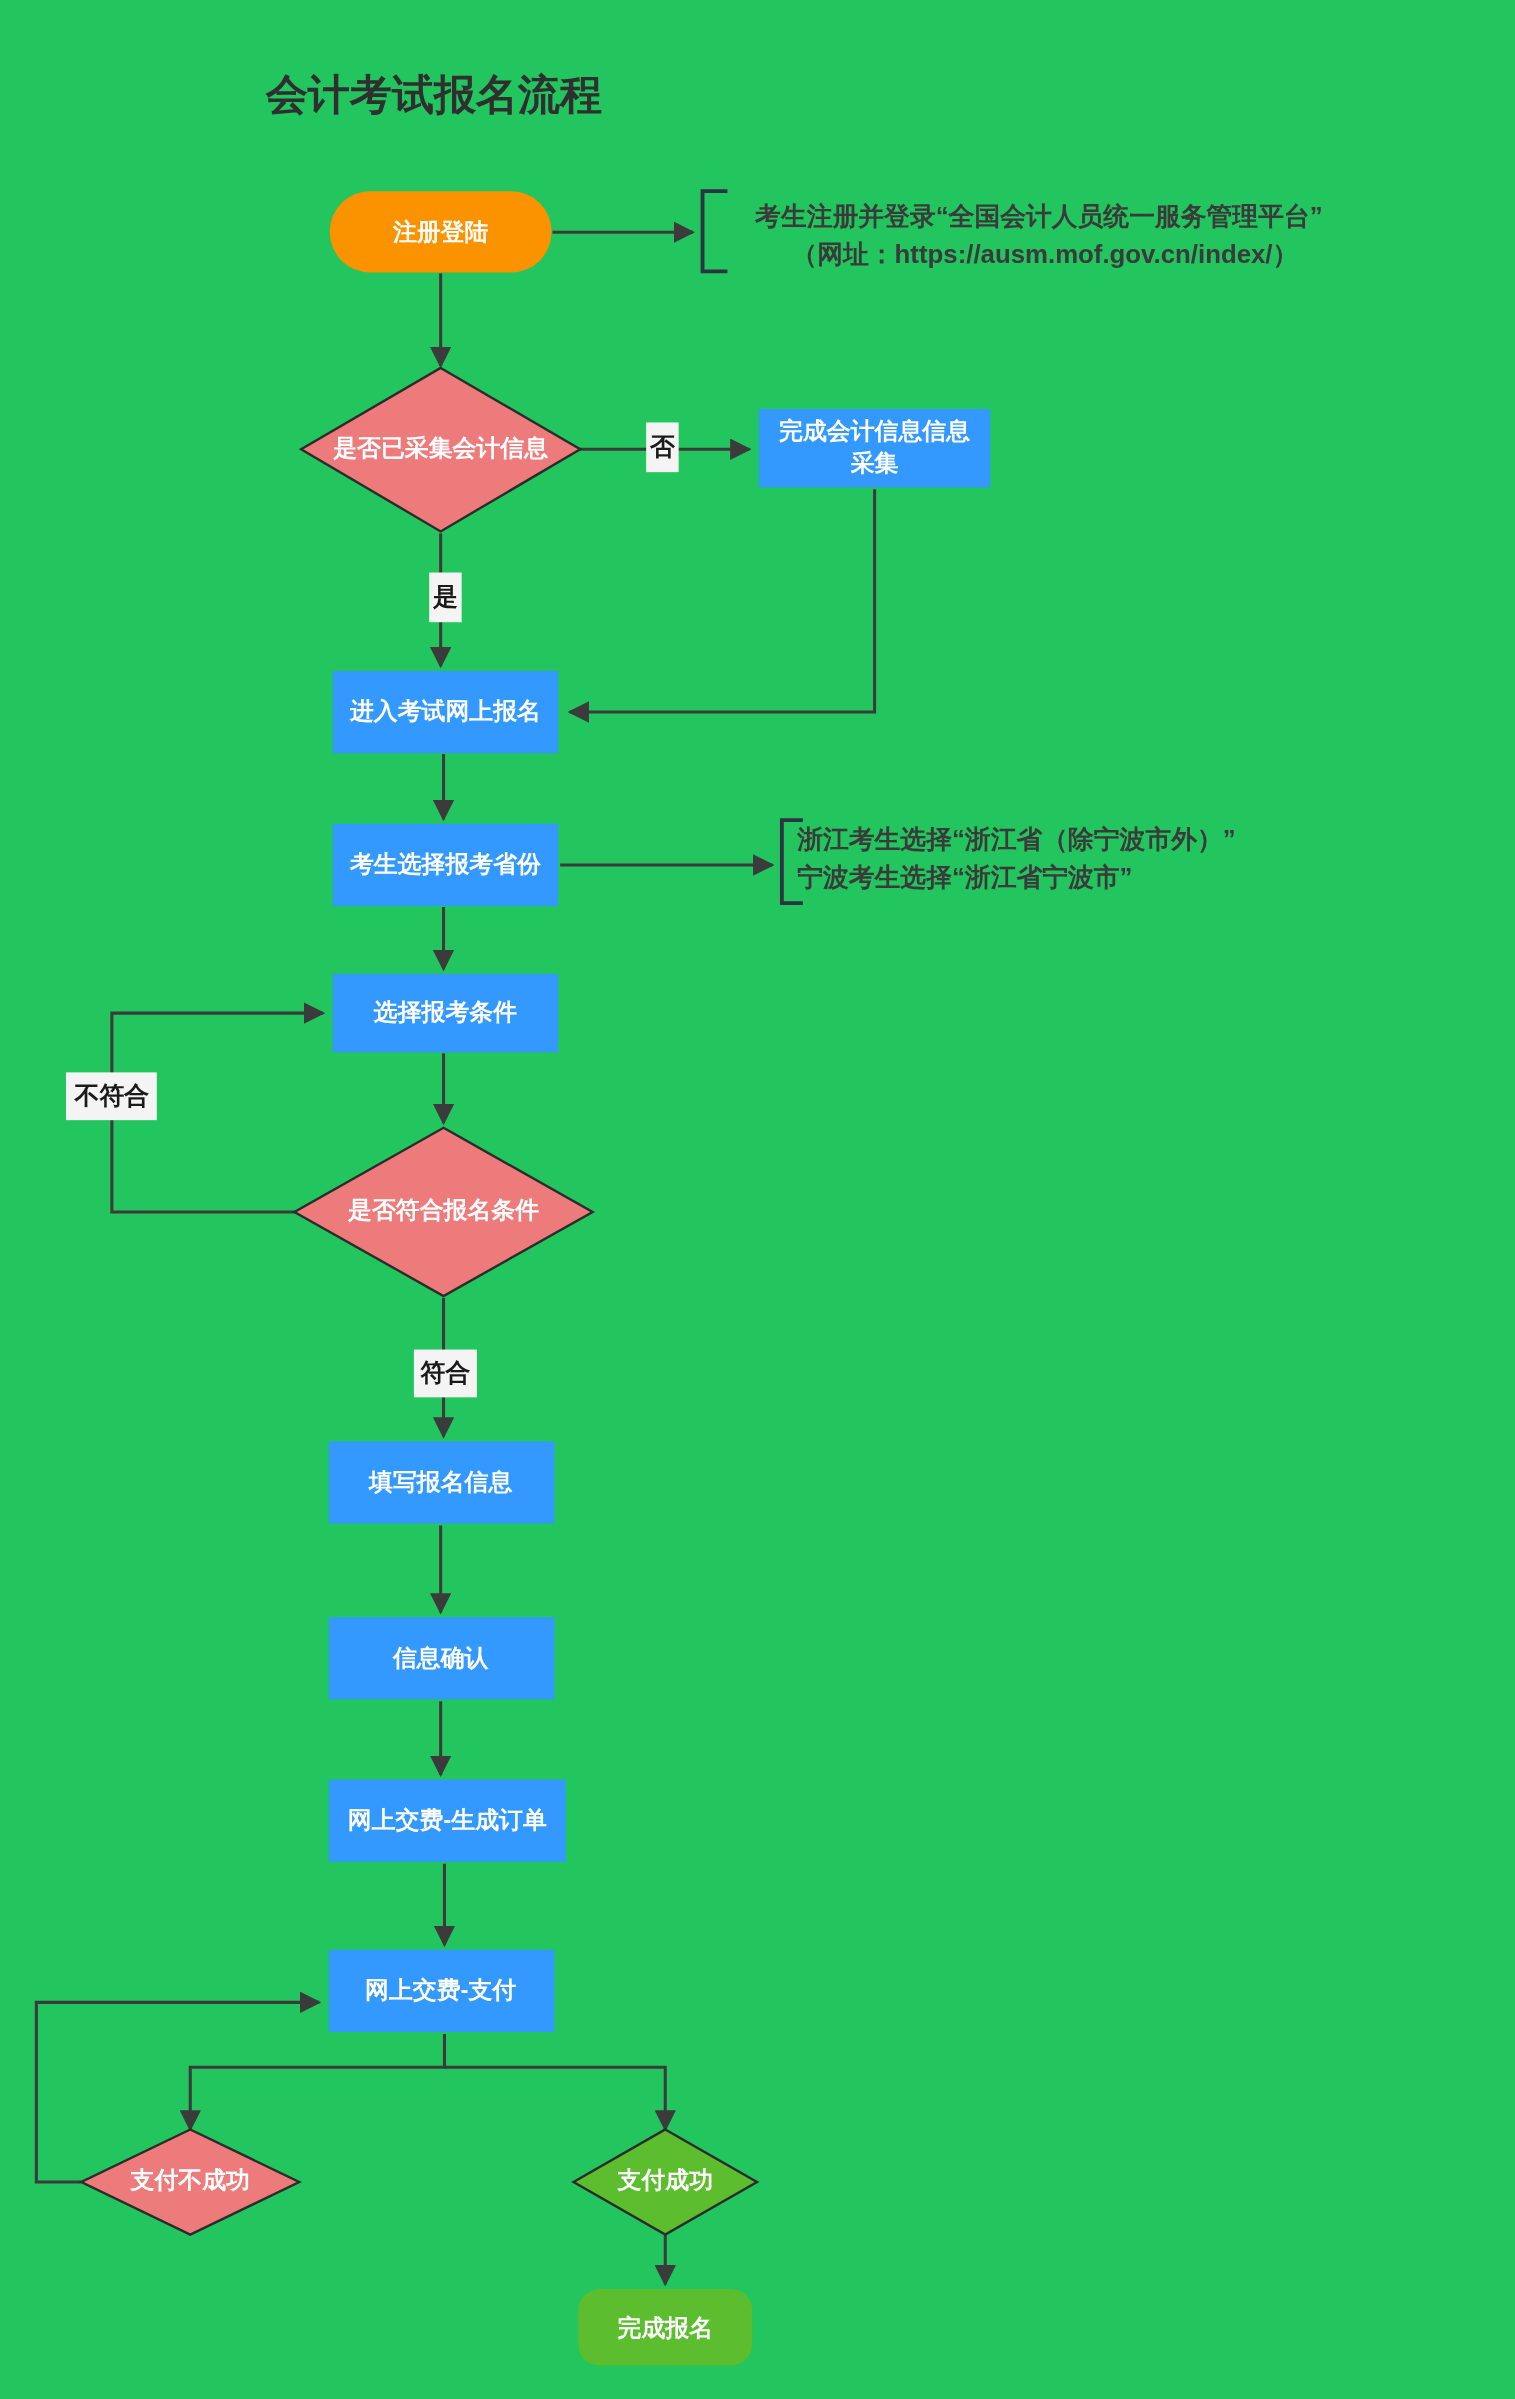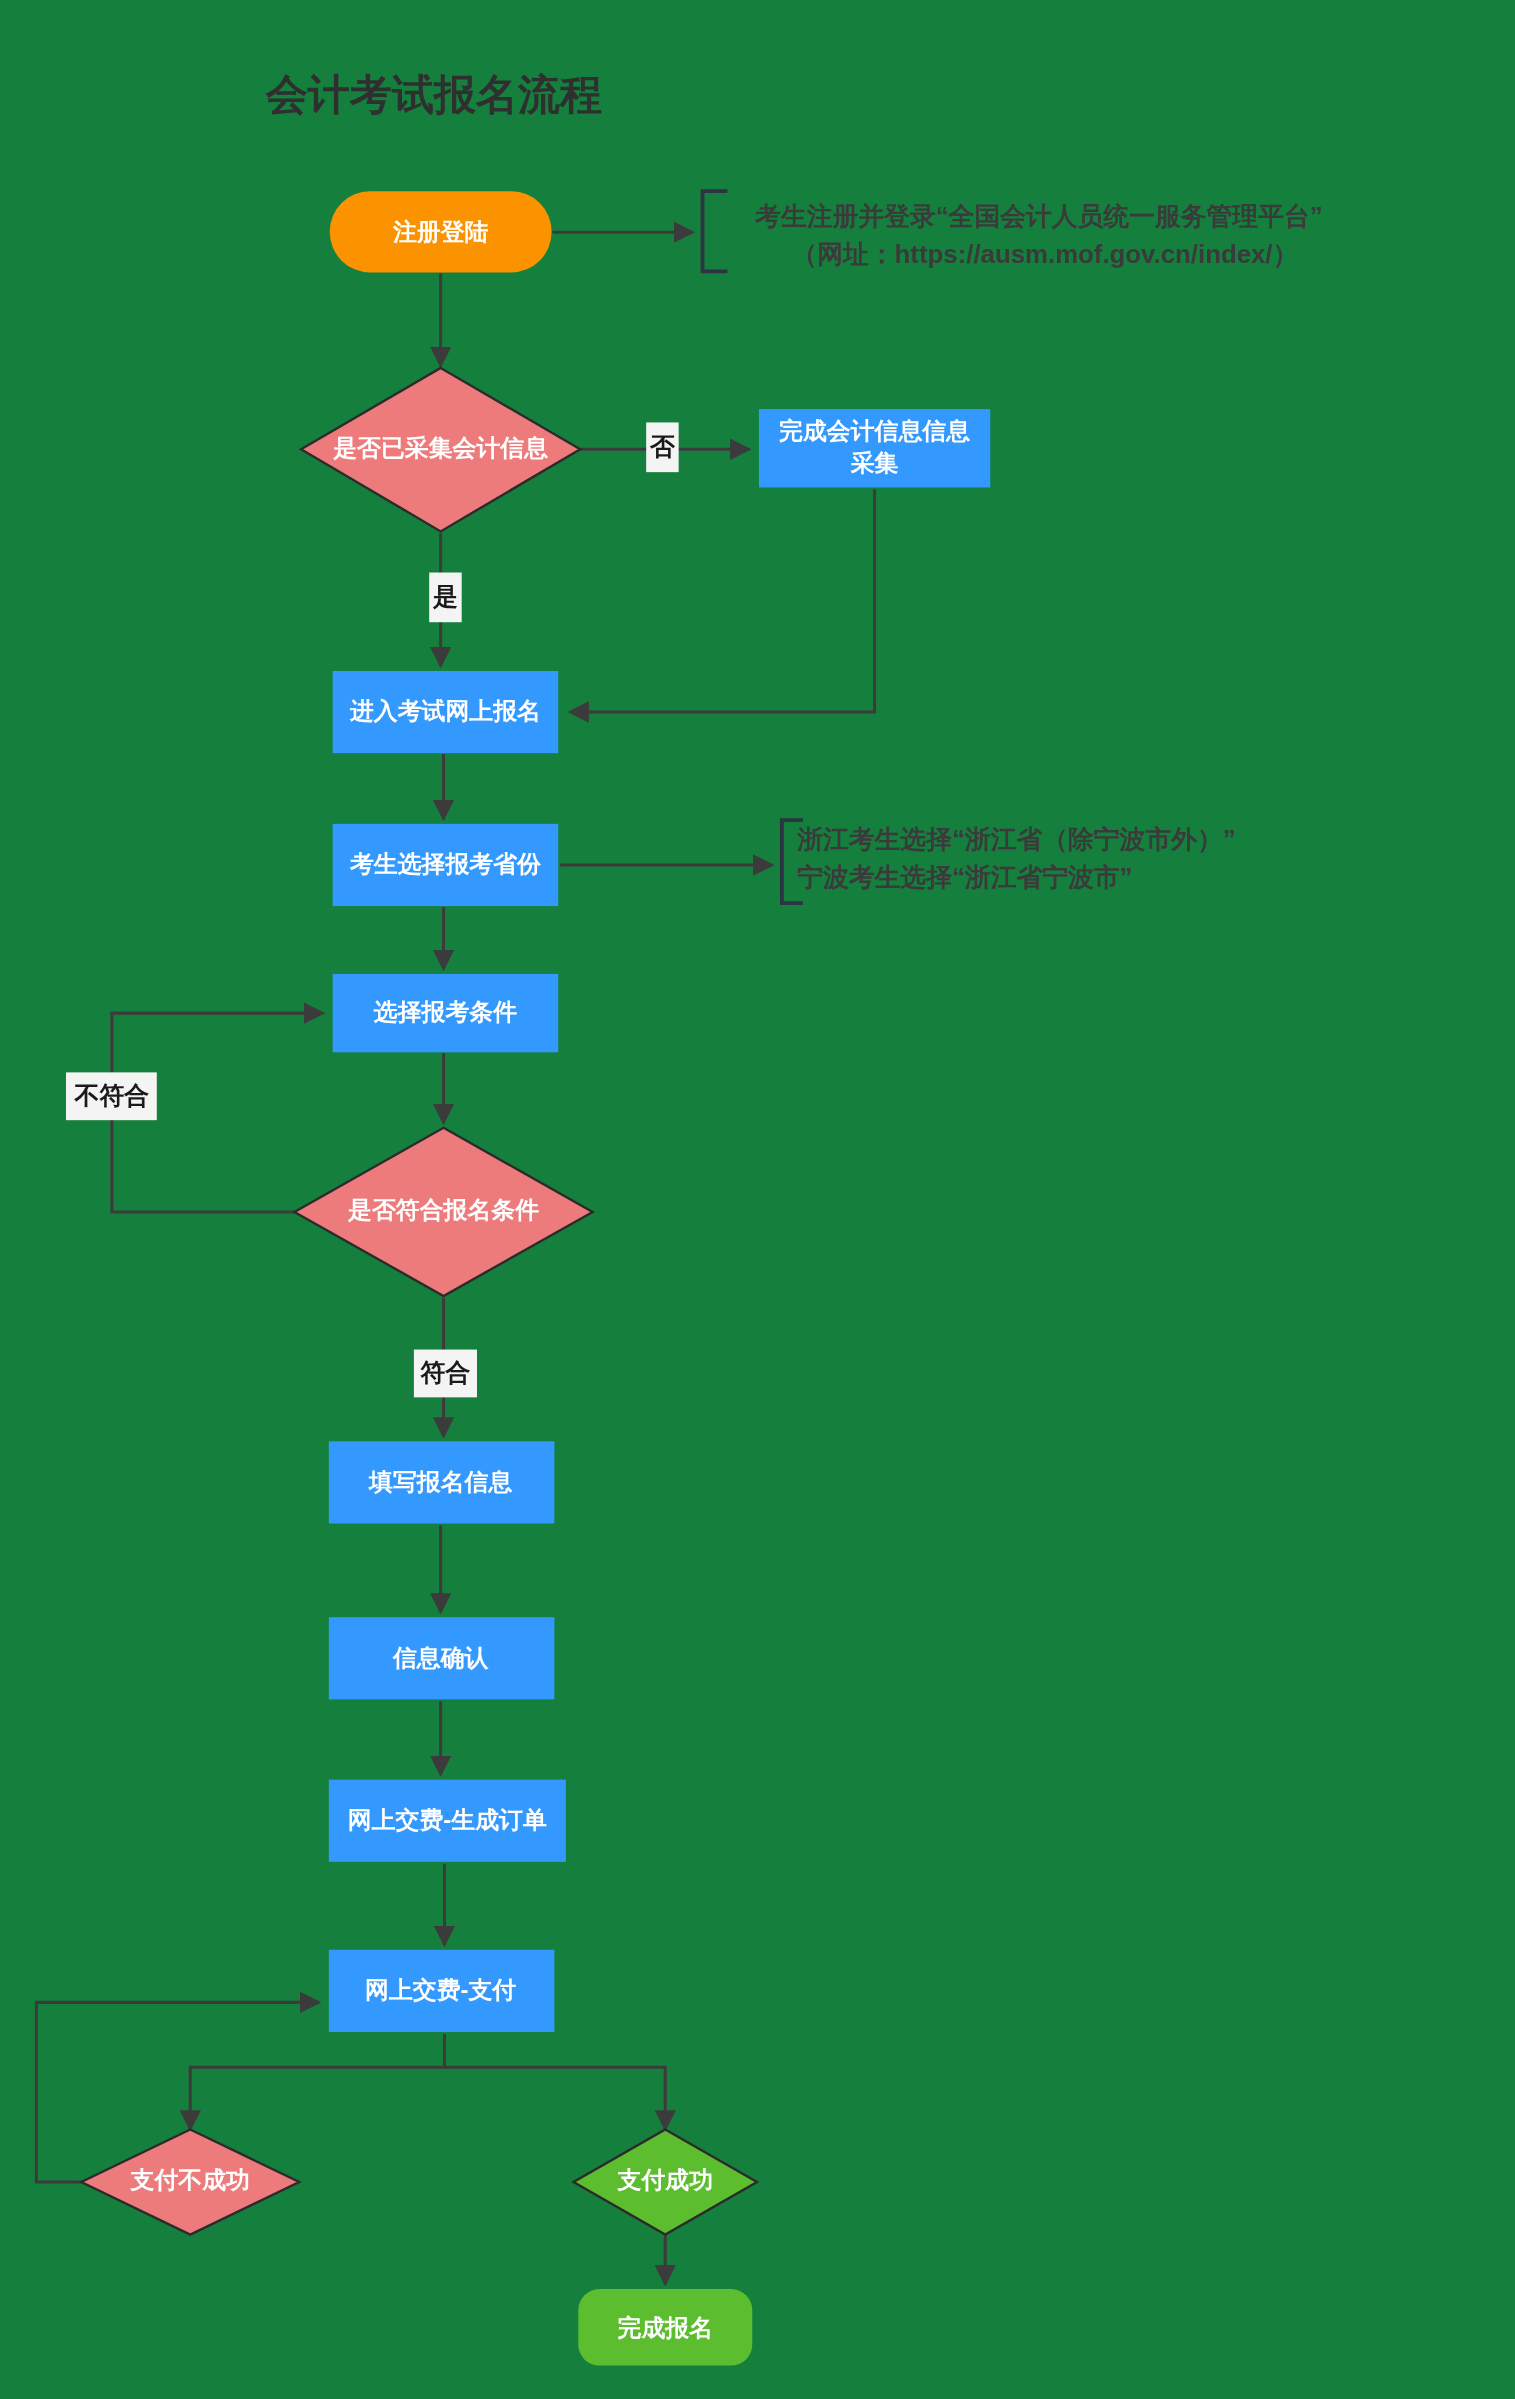--- a/index.html
+++ b/index.html
@@ -4,21 +4,21 @@
 <style>
   html, body {
     margin: 0;
     padding: 0;
     background: #000000;
   }
   #stage {
     position: relative;
     width: 1515px;
     height: 2399px;
-    background: #15803d;
+    background: #22c55e;
     overflow: hidden;
     font-family: "Liberation Sans", "DejaVu Sans", sans-serif;
   }
   svg.flow {
     position: absolute;
     top: 0; left: 0;
     width: 1515px;
     height: 2399px;
   }
   .node-text {

